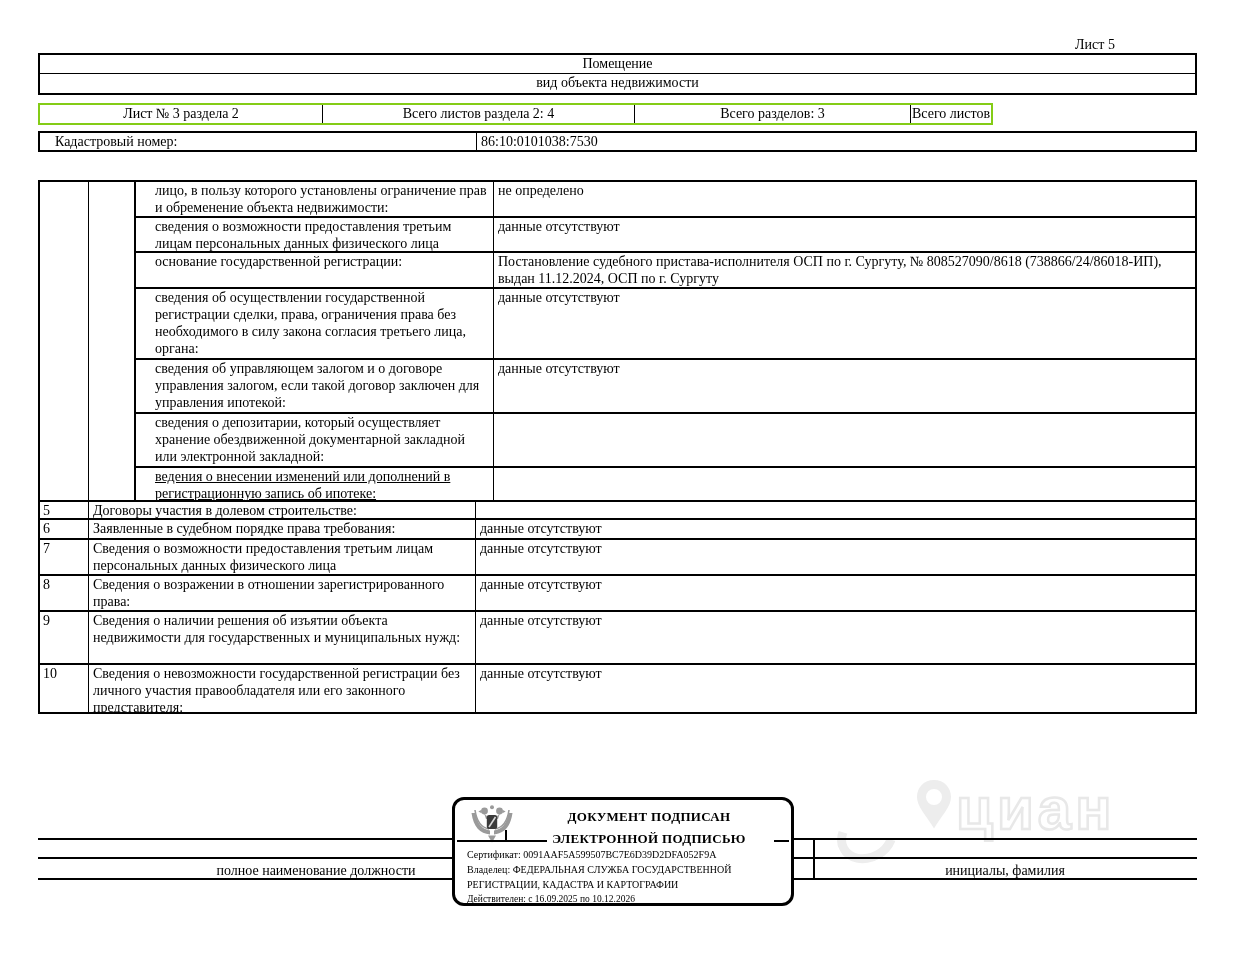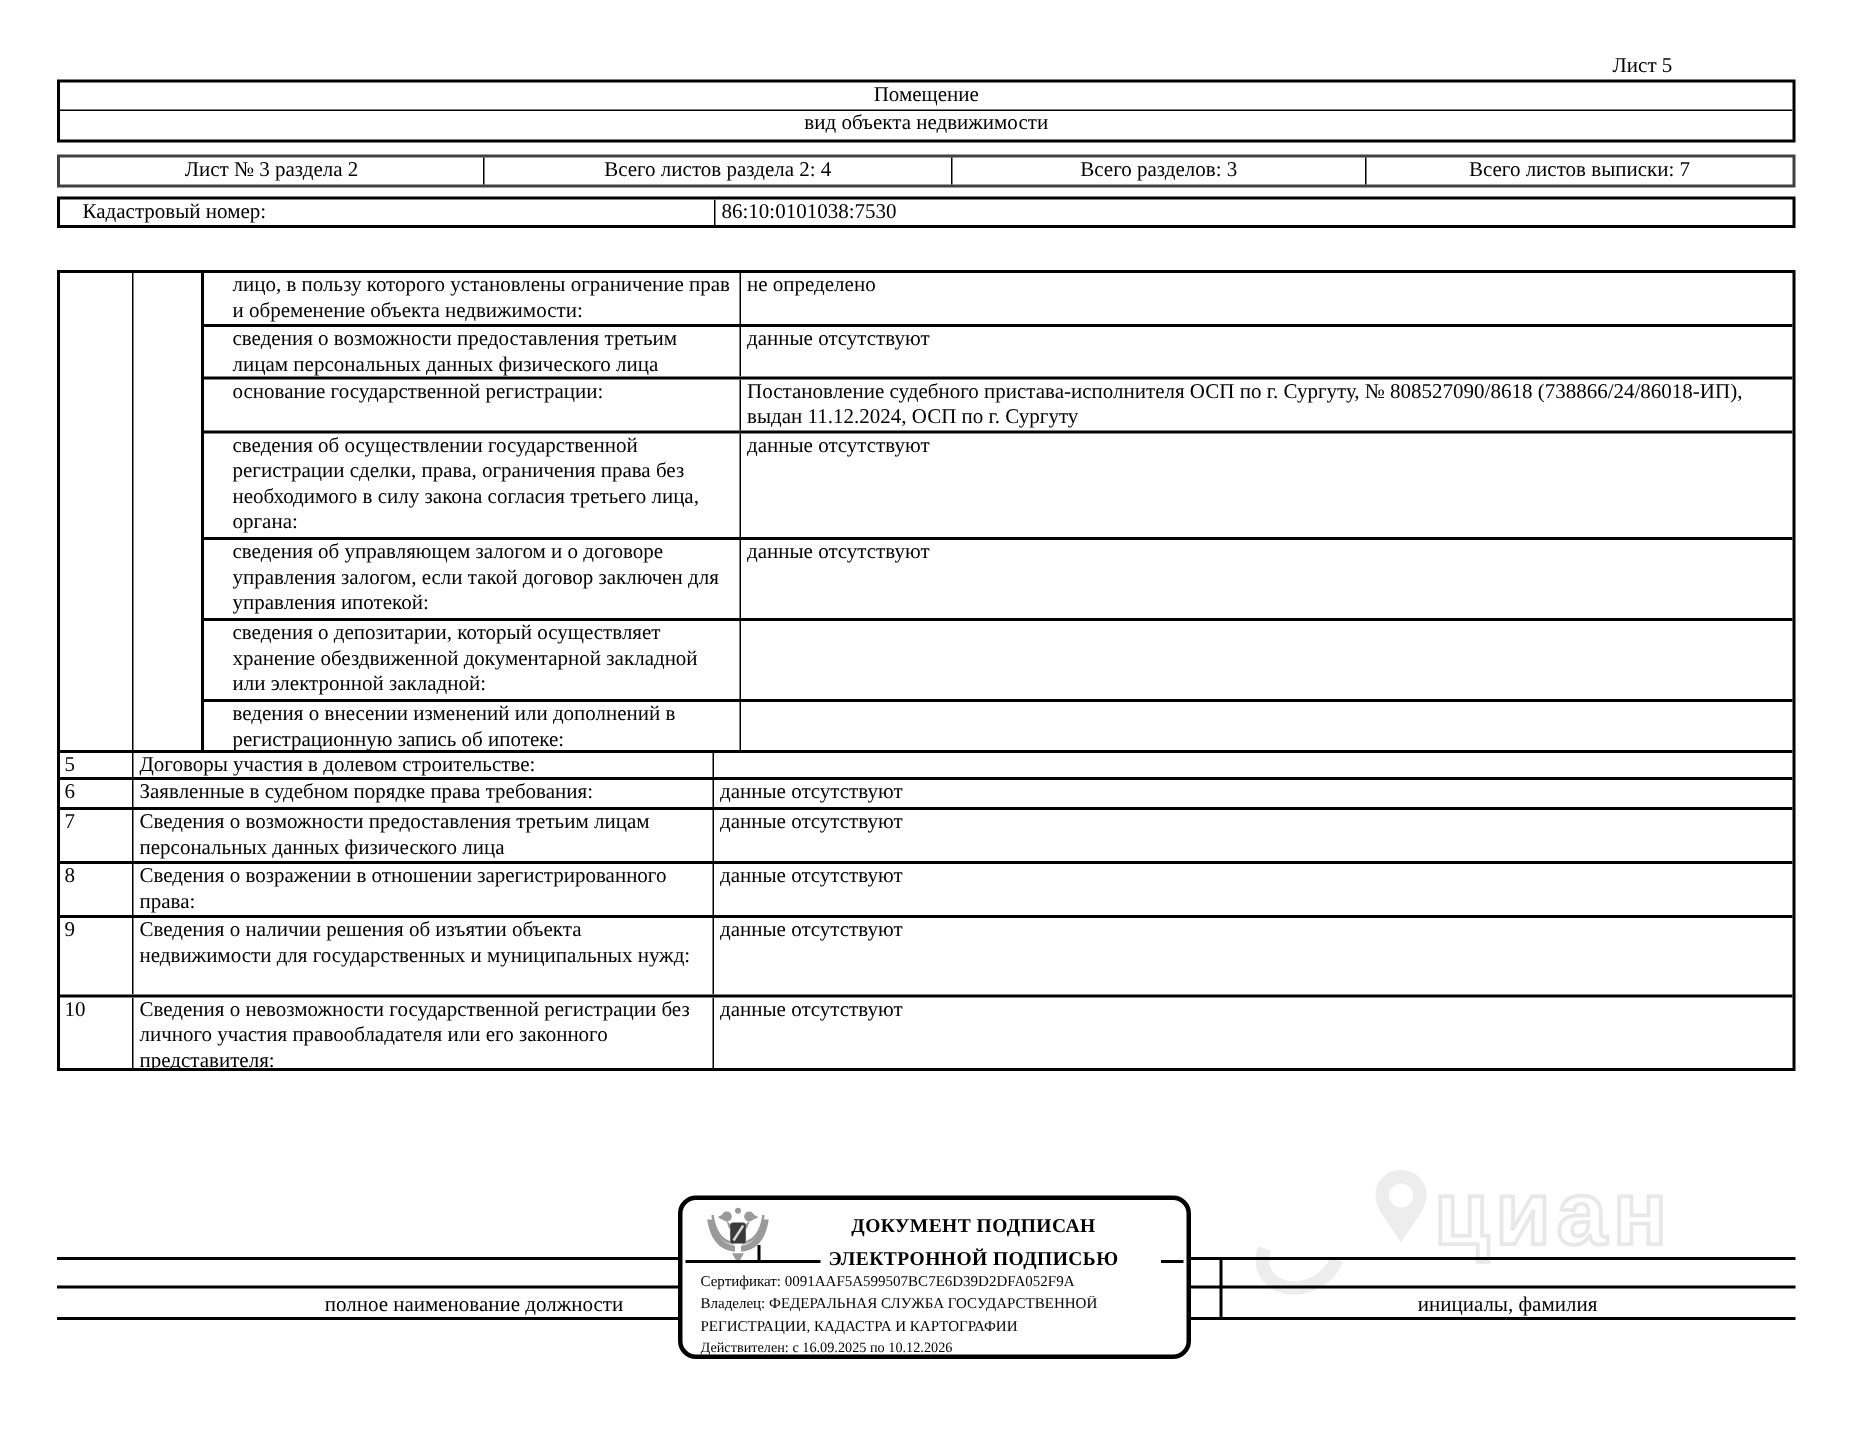--- a/index.html
+++ b/index.html
@@ -13,21 +13,21 @@
   .abs { position: absolute; }
 
   
   .sheet-label { left: 1040px; top: 36px; width: 110px; text-align: center; }
 
   
   .tblA { left: 38px; top: 53px; width: 1159px; border: 2px solid #000; }
   .tblA .row { height: 19px; text-align: center; overflow: hidden; }
   .tblA .row:first-child { border-bottom: 1px solid #000; }
 
-  .tblB { left: 38px; top: 103px; width: 1159px; height: 22px; border: 2px solid #404040; display: flex; justify-content: flex-end; }
+  .tblB { left: 38px; top: 103px; width: 955px; height: 22px; border: 2px solid #84cc16; display: flex; justify-content: flex-end; }
   .tblB .cell { text-align: center; overflow: hidden; padding-top: 0px; }
   .tblB .cell + .cell { border-left: 1px solid #000; }
   .bc1 { width: 282px; } .bc2 { width: 312px; } .bc3 { width: 276px; } .bc4 { flex: 1; }
 
   .tblC { left: 38px; top: 131px; width: 1159px; border: 2px solid #000; }
   .tblC .rowC1 { height: 17px; padding-left: 3px; border-bottom: 1px solid #000; overflow: hidden; }
   .tblC .rowC2 { height: 17px; display: flex; overflow: hidden; }
   .tblC .c-label { width: 437px; padding-left: 15px; border-right: 1px solid #000; }
   .tblC .c-value { flex: 1; padding-left: 4px; }
 
@@ -35,21 +35,21 @@
   .main { left: 38px; top: 180px; width: 1159px; border: 2px solid #000; }
   .upper { display: flex; height: 320px; border-bottom: 2px solid #000; }
   .numcol { width: 49px; border-right: 1px solid #000; }
   .gapcol { width: 45px; }
   .subtable { flex: 1; border-left: 2px solid #000; }
   .srow { display: flex; border-bottom: 2px solid #000; overflow: hidden; }
   .srow:last-child { border-bottom: none; }
   .slabel { width: 342px; border-right: 1px solid #000; padding: 0 3px 0 3px; overflow: hidden; margin-left: 16px; }
   .svalue { flex: 1; padding: 0 4px; overflow: hidden; }
   .ha { height: 36px; } .hb { height: 35px; } .hc { height: 36px; }
-  .hd { height: 71px; } .he { height: 54px; } .hf { height: 54px; } .hg { height: 34px; }
+  .hd { height: 71px; } .he { height: 54px; } .hf { height: 54px; } .hg { height: 34px; text-decoration: underline; }
 
   .nrow { display: flex; border-bottom: 2px solid #000; overflow: hidden; }
   .nrow:last-child { border-bottom: none; }
   .nnum { width: 49px; border-right: 1px solid #000; padding-left: 3px; }
   .nlabel { width: 387px; border-right: 1px solid #000; padding: 0 4px; overflow: hidden; }
   .nvalue { flex: 1; padding: 0 4px; overflow: hidden; }
   .n1 { height: 18px; } .n2 { height: 20px; } .n3 { height: 36px; }
   .n4 { height: 36px; } .n5 { height: 53px; } .n6 { height: 47px; }
 
   

